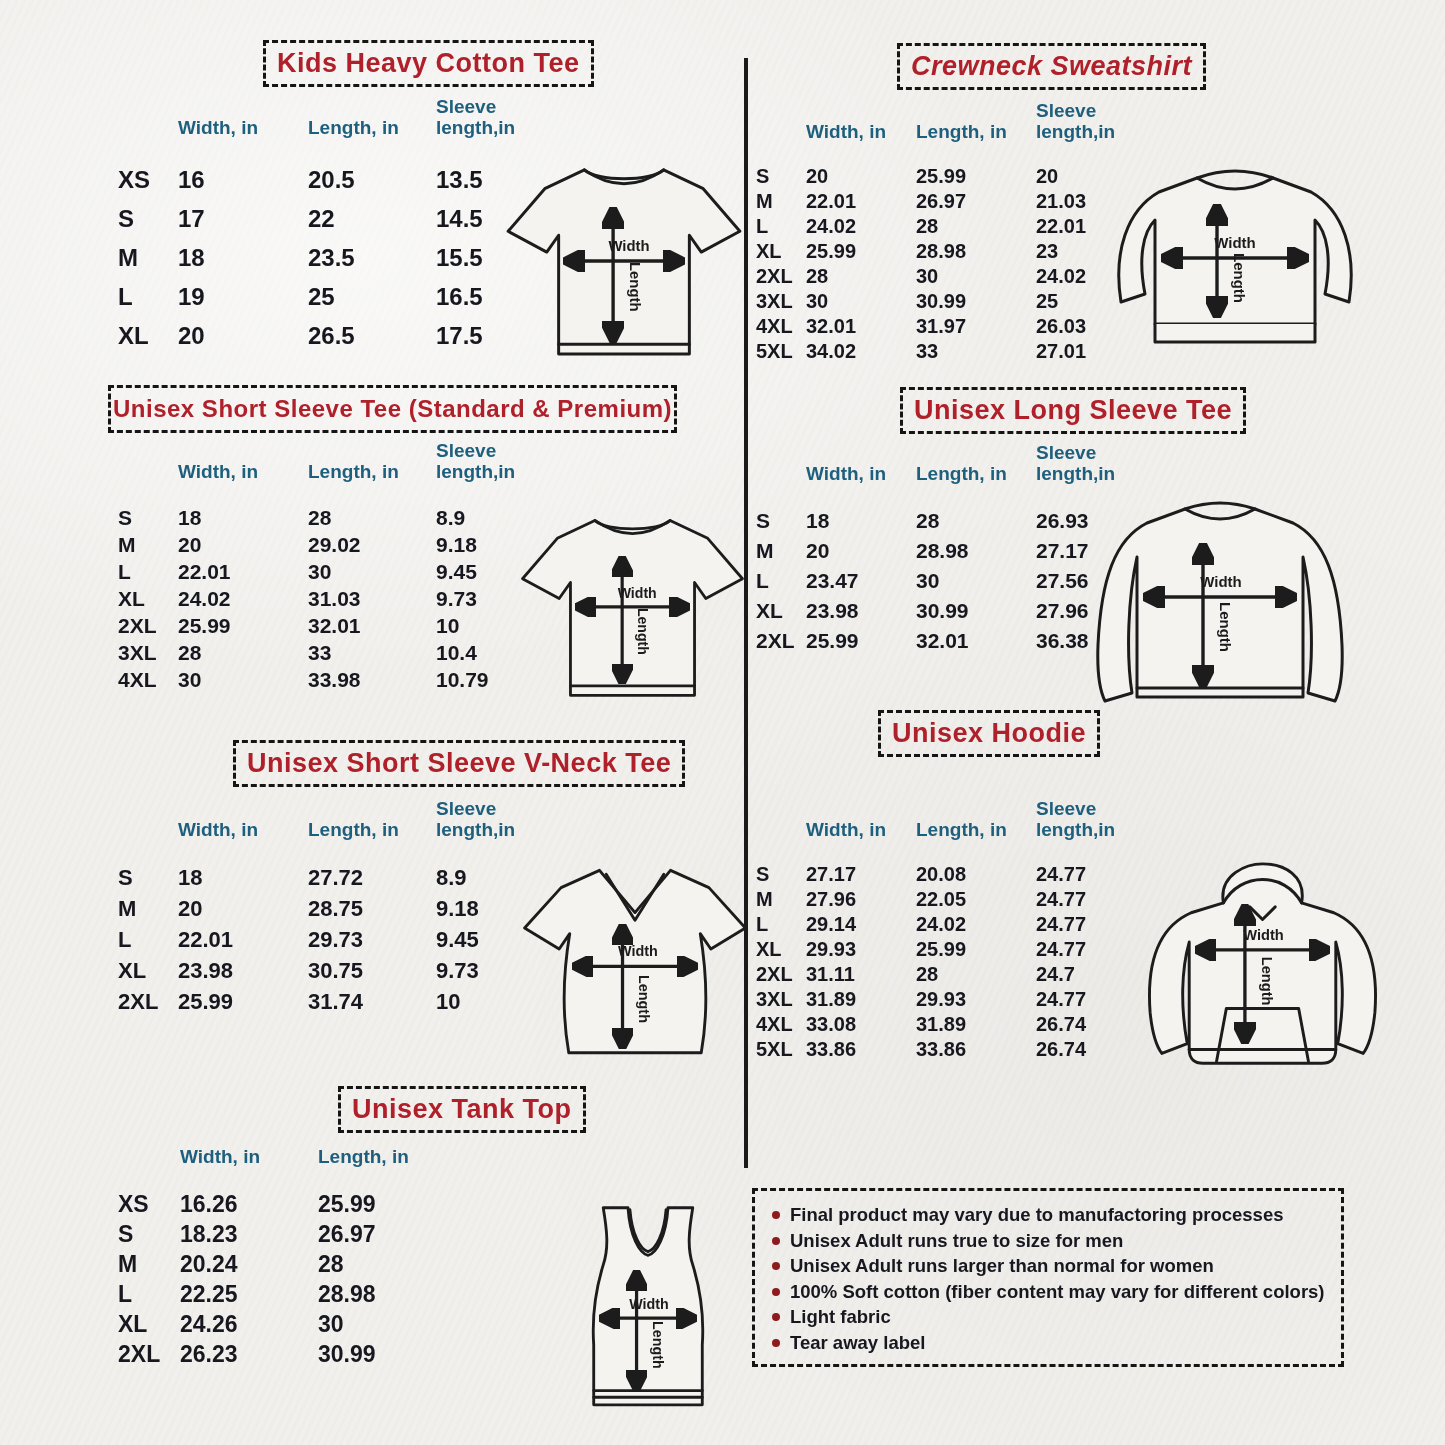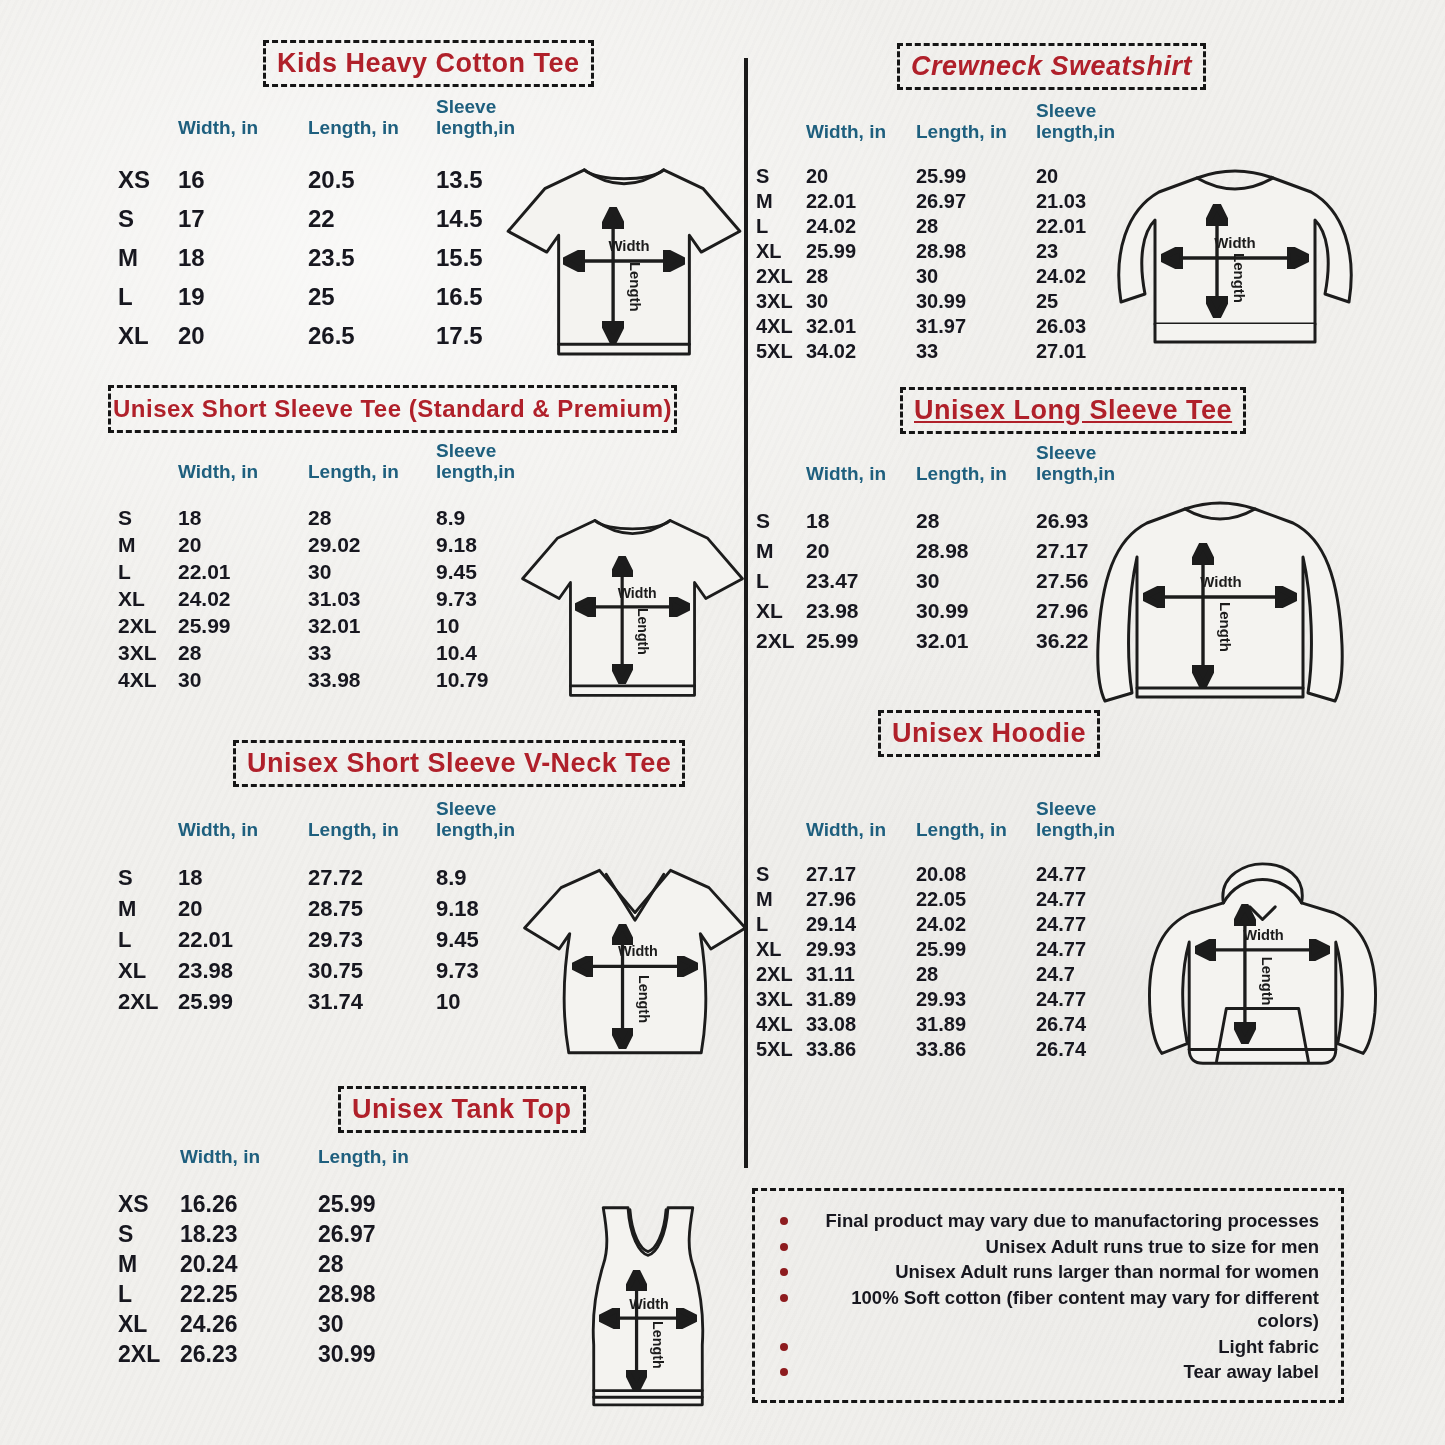--- a/index.html
+++ b/index.html
@@ -71,21 +71,21 @@
     font-family:"Liberation Sans",sans-serif;font-weight:bold;
     font-size:15px;fill:#1c1c1c;text-anchor:middle;
   }
 
   .notes-box{
     position:absolute;
     border:3px dashed #151515;
     padding:10px 14px 8px 14px;
     box-sizing:border-box;
   }
-  .notes-box ul{list-style:none;margin:8px;padding:0;text-align:right;}
+  .notes-box ul{list-style:none;margin:0;padding:0;}
   .notes-box li{
     position:relative;padding-left:21px;margin:2px 0;
     font-size:18.5px;line-height:23.5px;font-weight:bold;color:#17171f;
   }
   .notes-box li::before{
     content:"";position:absolute;left:3px;top:8px;
     width:8px;height:8px;border-radius:50%;background:#8d1b1e;
   }
 </style>
 </head>
@@ -295,21 +295,21 @@
       </defs>
     <path class="fillpart" d="M85,12 C97,24 153,24 165,12 L205,31 L242,74 L203,95 L191,78 L191,198 L59,198 L59,78 L47,95 L8,74 L45,31 Z"></path>
     <path class="linepart" d="M85,12 Q125,40 165,12"></path>
     <path class="linepart" d="M59,188 L191,188"></path>
     <line class="arrow" x1="68" y1="104" x2="182" y2="104" marker-start="url(#ah2)" marker-end="url(#ah2)"></line>
     <line class="arrow" x1="114" y1="54" x2="114" y2="182" marker-start="url(#ah2)" marker-end="url(#ah2)"></line>
     <text x="130" y="94">Width</text>
     <text transform="rotate(90 131 130)" x="131" y="130">Length</text>
   </svg>
 
-  <div class="title-box" style="left:900px;top:387px;text-decoration:underline;">Unisex Long Sleeve Tee</div>
+  <div class="title-box" style="left:900px;top:387px;">Unisex Long Sleeve Tee</div>
   <table class="size-table right-cols rows-30" style="left:756px;top:442px;">
       <thead>
         <tr>
           <th></th>
           <th>Width, in</th>
           <th>Length, in</th>
           <th>Sleeve
 length,in</th>
         </tr>
       </thead>
@@ -335,21 +335,21 @@
         <tr>
           <td>XL</td>
           <td>23.98</td>
           <td>30.99</td>
           <td>27.96</td>
         </tr>
         <tr>
           <td>2XL</td>
           <td>25.99</td>
           <td>32.01</td>
-          <td>36.22</td>
+          <td>36.38</td>
         </tr>
       </tbody>
     </table>
   <svg class="garment" style="left:1085px;top:495px;" width="280" height="218" viewBox="0 0 280 218">
     <defs>
         <marker id="ah3" viewBox="0 0 10 10" refX="8" refY="5" markerWidth="6.5" markerHeight="6.5" orient="auto-start-reverse">
           <path d="M0,0 L10,5 L0,10 z" fill="#1c1c1c" stroke="none"></path>
         </marker>
       </defs>
     <path class="fillpart" d="M100,14 L62,28 C30,44 16,84 13,150 C12,176 15,196 20,206 L47,198 C41,160 43,102 52,62 L52,202 L218,202 L218,62 C227,102 229,160 223,198 L250,206 C255,196 258,176 257,150 C254,84 240,44 208,28 L170,14 Q135,34 100,14 Z"></path>

